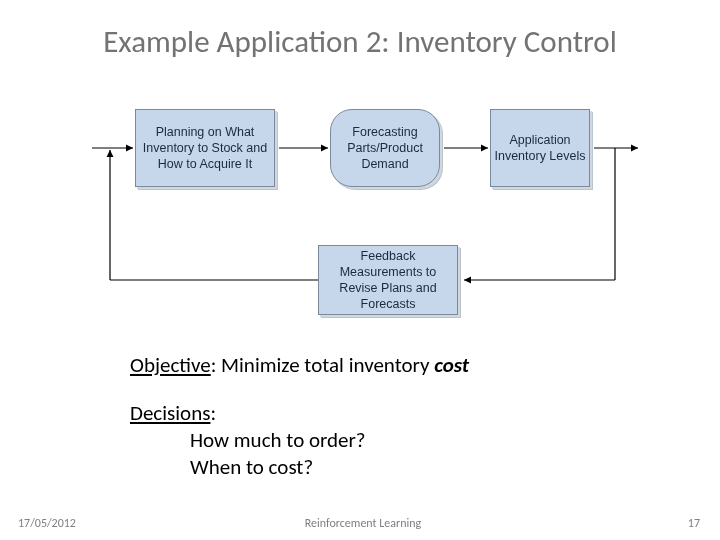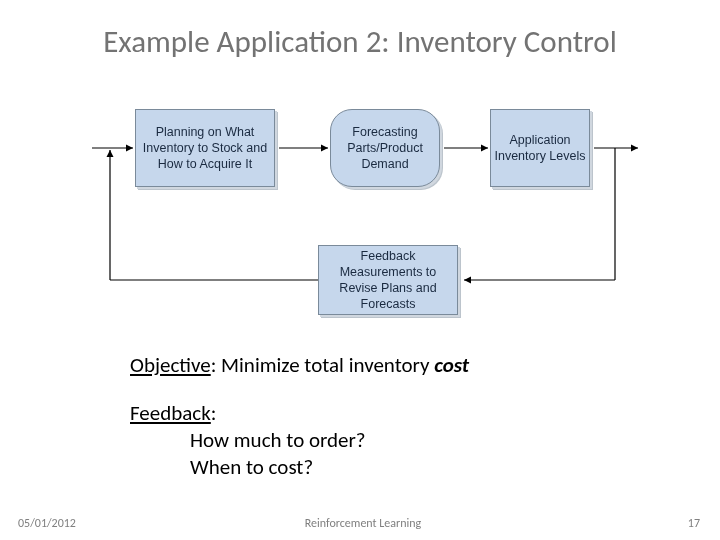--- a/index.html
+++ b/index.html
@@ -126,21 +126,21 @@
     <div class="box box2">Forecasting Parts/Product Demand</div>
     <div class="box box3">Application Inventory Levels</div>
     <div class="box box4">Feedback Measurements to Revise Plans and Forecasts</div>
   </div>
 
   <div class="body-text obj">
     <span class="obj-label">Objective</span><span>:  Minimize total inventory </span><span class="cost">cost</span>
   </div>
 
   <div class="body-text dec">
-    <span class="dec-label">Feedback</span><span>:</span>
+    <span class="dec-label">Decisions</span><span>:</span>
     <span class="indent">How much to order?</span>
     <span class="indent">When to cost?</span>
   </div>
 
-  <div class="footer-left">05/01/2012</div>
+  <div class="footer-left">17/05/2012</div>
   <div class="footer-center">Reinforcement Learning</div>
   <div class="footer-right">17</div>
 </div>
 
 </body></html>

